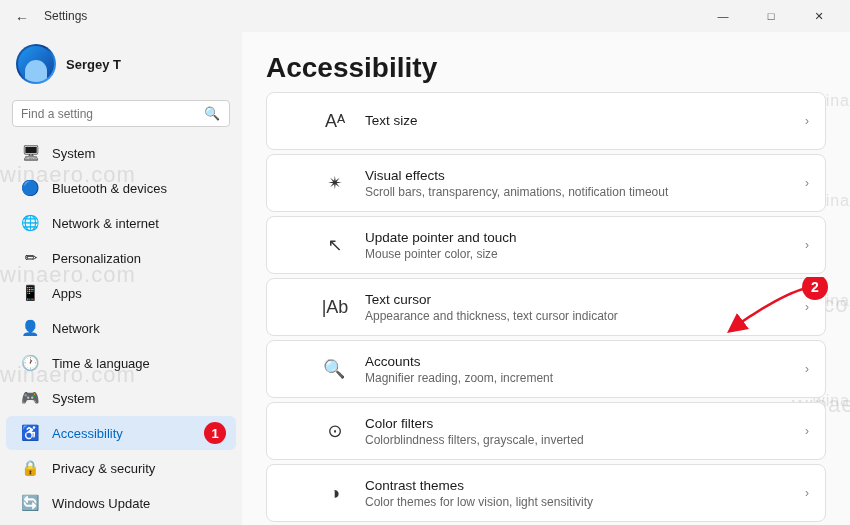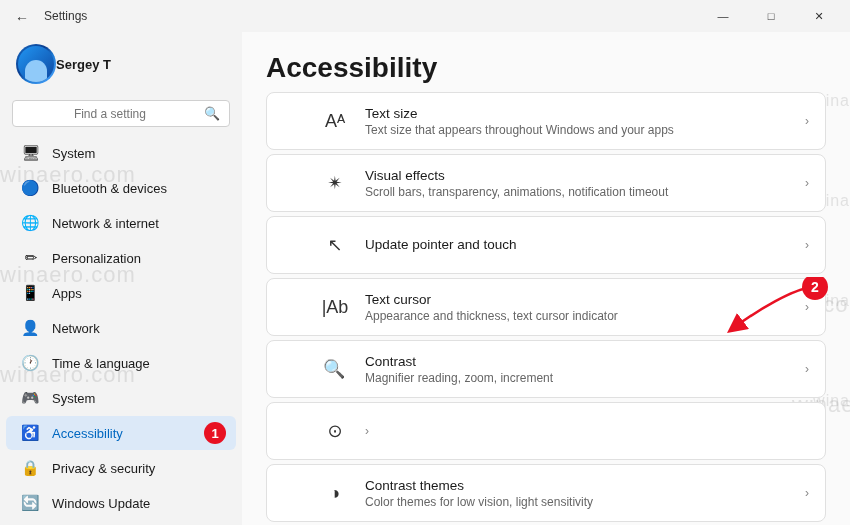--- a/index.html
+++ b/index.html
@@ -73,20 +73,21 @@
       display: flex;
       flex-direction: column;
       flex-shrink: 0;
       overflow-y: auto;
       padding-bottom: 8px;
     }
 
     .user-section {
       display: flex;
       align-items: center;
+      gap: 10px;
       padding: 12px 16px 12px 16px;
     }
     .avatar {
       width: 40px;
       height: 40px;
       border-radius: 50%;
       background: linear-gradient(135deg, #1a6ec7 0%, #0a3d8f 40%, #1e7ad4 60%, #4da6ff 100%);
       flex-shrink: 0;
       overflow: hidden;
       display: flex;
@@ -125,21 +126,20 @@
       padding: 5px 8px;
       gap: 6px;
     }
     .search-box input {
       border: none;
       outline: none;
       font-size: 12px;
       flex: 1;
       background: transparent;
       color: #555;
-      text-align: center;
     }
     .search-icon-svg {
       color: #666;
       font-size: 13px;
     }
 
     .nav-item {
       display: flex;
       align-items: center;
       gap: 12px;
@@ -368,36 +368,36 @@
     <span class="watermark wm8" style="font-size:16px;">wina</span>
 
     <h1 class="page-title">Accessibility</h1>
 
     <div id="settings-list" style="position:relative;">
 
     <div class="settings-card">
           <div class="card-icon">Aᴬ</div>
           <div class="card-text">
             <div class="card-title">Text size</div>
-            <div class="card-desc">Text size that appears throughout Windows and your apps</div>
           </div>
           <span class="card-chevron">›</span>
         </div>
         <div class="settings-card">
           <div class="card-icon">✴</div>
           <div class="card-text">
             <div class="card-title">Visual effects</div>
             <div class="card-desc">Scroll bars, transparency, animations, notification timeout</div>
           </div>
           <span class="card-chevron">›</span>
         </div>
         <div class="settings-card">
           <div class="card-icon">↖</div>
           <div class="card-text">
             <div class="card-title">Update pointer and touch</div>
+            <div class="card-desc">Mouse pointer color, size</div>
           </div>
           <span class="card-chevron">›</span>
         </div>
         <div class="settings-card" style="position: relative;">
           <div class="card-icon">|Ab</div>
           <div class="card-text">
             <div class="card-title">Text cursor</div>
             <div class="card-desc">Appearance and thickness, text cursor indicator</div>
           </div>
           <span class="card-chevron">›</span>
@@ -408,27 +408,31 @@
                 </marker>
               </defs>
               <path d="M100,10 C80,10 40,35 20,50" stroke="#e81123" stroke-width="2.5" fill="none" marker-end="url(#arrowhead)"></path>
               <circle cx="100" cy="10" r="13" fill="#e81123"></circle>
               <text x="100" y="15" text-anchor="middle" fill="white" font-size="14" font-weight="bold" font-family="Segoe UI, Arial, sans-serif">2</text>
             </svg></div>
         </div>
         <div class="settings-card">
           <div class="card-icon">🔍</div>
           <div class="card-text">
-            <div class="card-title">Contrast</div>
+            <div class="card-title">Accounts</div>
             <div class="card-desc">Magnifier reading, zoom, increment</div>
           </div>
           <span class="card-chevron">›</span>
         </div>
         <div class="settings-card">
           <div class="card-icon">⊙</div>
+          <div class="card-text">
+            <div class="card-title">Color filters</div>
+            <div class="card-desc">Colorblindness filters, grayscale, inverted</div>
+          </div>
           <span class="card-chevron">›</span>
         </div>
         <div class="settings-card">
           <div class="card-icon">◑</div>
           <div class="card-text">
             <div class="card-title">Contrast themes</div>
             <div class="card-desc">Color themes for low vision, light sensitivity</div>
           </div>
           <span class="card-chevron">›</span>
         </div>

